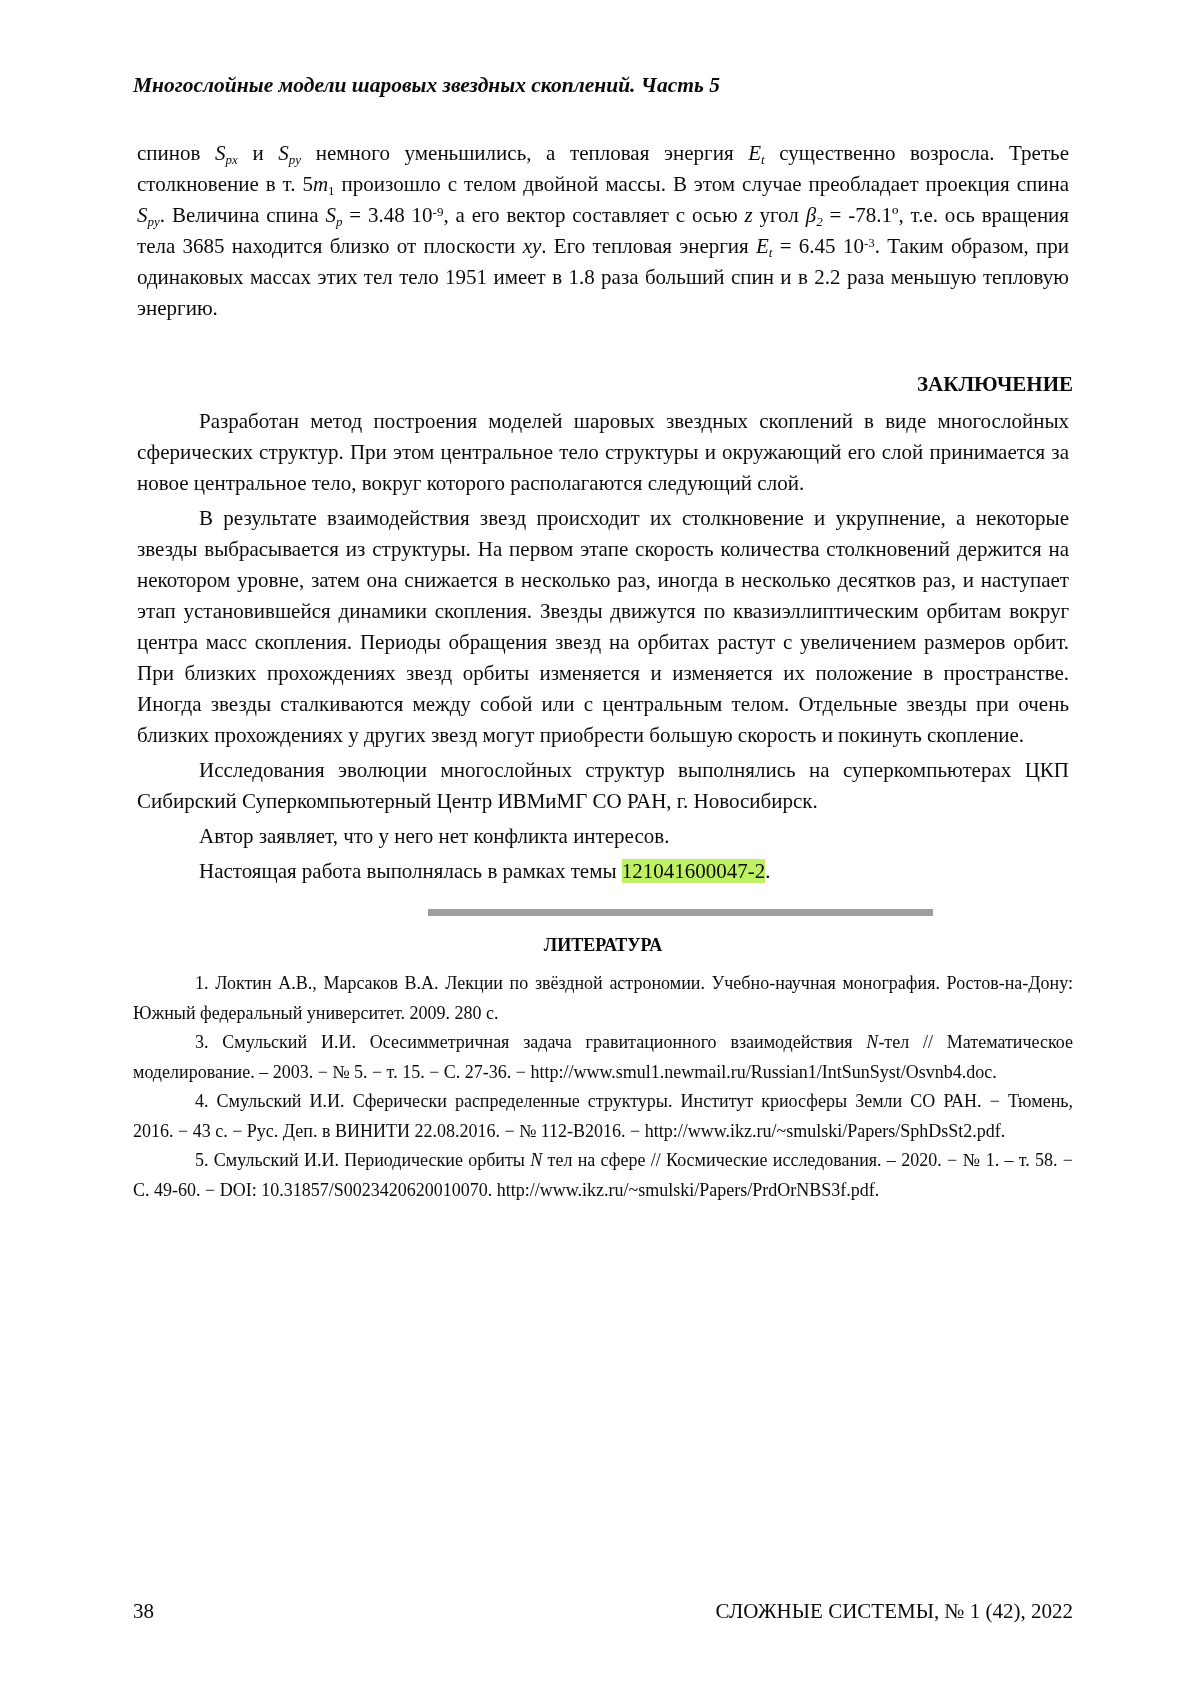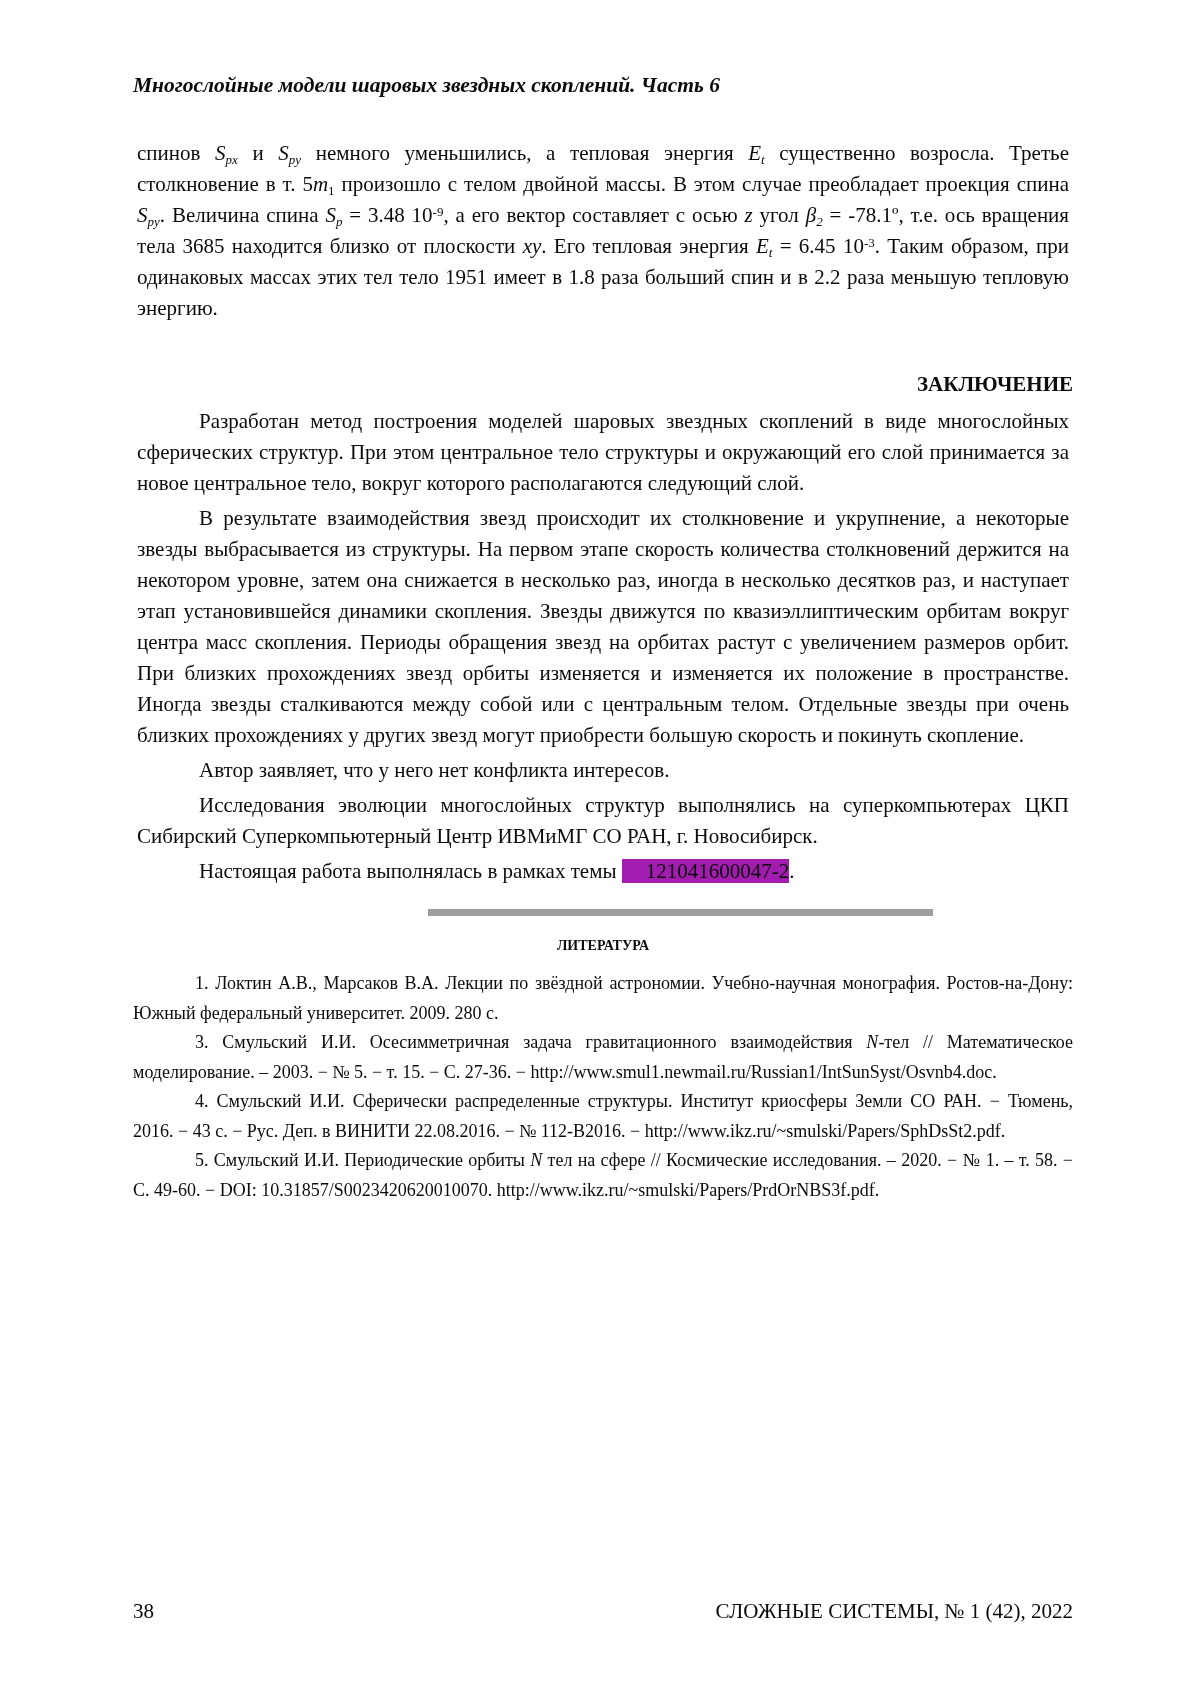--- a/index.html
+++ b/index.html
@@ -34,21 +34,21 @@
   .first-par { margin-top: 38px; }
   .indent { text-indent: 62px; }
   .sec-heading {
     font-size: 21px;
     line-height: 31px;
     font-weight: bold;
     text-align: right;
     margin: 45px 0 6px 0;
   }
   .lit-heading {
-    font-size: 14px;
+    font-size: 18px;
     line-height: 31px;
     font-weight: bold;
     text-align: center;
     margin: 14px 0 8px 0;
   }
   .divider {
     margin-top: 22px;
     margin-left: 295px;
     width: 505px;
     height: 7px;
@@ -67,41 +67,41 @@
     width: 940px;
     top: 1598px;
     font-size: 21px;
     line-height: 26px;
   }
   .footer .pageno { float: left; }
   .footer .journal { float: right; }
   i { font-style: italic; }
   sub { font-size: 0.62em; vertical-align: -0.28em; line-height: 0; }
   sup { font-size: 0.62em; vertical-align: 0.5em; line-height: 0; }
-  .hl { background: #a21caf; padding-left: 24px; }
+  .hl { background: #bef264; }
 </style>
 </head>
 <body>
 
 <div class="page">
   <div class="content">
 
-    <div class="running-head">Многослойные модели шаровых звездных скоплений. Часть 6</div>
+    <div class="running-head">Многослойные модели шаровых звездных скоплений. Часть 5</div>
 
     <p class="body-par first-par">спинов <i>S</i><sub><i>px</i></sub> и <i>S</i><sub><i>py</i></sub> немного уменьшились, а тепловая энергия <i>E</i><sub><i>t</i></sub> существенно возросла. Третье столкновение в т. 5<i>m</i><sub>1</sub> произошло с телом двойной массы. В этом случае преобладает проекция спина <i>S</i><sub><i>py</i></sub>. Величина спина <i>S</i><sub><i>p</i></sub> = 3.48 10<sup>-9</sup>, а его вектор составляет с осью <i>z</i> угол <i>β</i><sub><i>2</i></sub> = -78.1º, т.е. ось вращения тела 3685 находится близко от плоскости <i>xy</i>. Его тепловая энергия <i>E</i><sub><i>t</i></sub> = 6.45 10<sup>-3</sup>. Таким образом, при одинаковых массах этих тел тело 1951 имеет в 1.8 раза больший спин и в 2.2 раза меньшую тепловую энергию.</p>
 
     <div class="sec-heading">ЗАКЛЮЧЕНИЕ</div>
 
     <p class="body-par indent">Разработан метод построения моделей шаровых звездных скоплений в виде многослойных сферических структур. При этом центральное тело структуры и окружающий его слой принимается за новое центральное тело, вокруг которого располагаются следующий слой.</p>
 
     <p class="body-par indent">В результате взаимодействия звезд происходит их столкновение и укрупнение, а некоторые звезды выбрасывается из структуры. На первом этапе скорость количества столкновений держится на некотором уровне, затем она снижается в несколько раз, иногда в несколько десятков раз, и наступает этап установившейся динамики скопления. Звезды движутся по квазиэллиптическим орбитам вокруг центра масс скопления. Периоды обращения звезд на орбитах растут с увеличением размеров орбит. При близких прохождениях звезд орбиты изменяется и изменяется их положение в пространстве. Иногда звезды сталкиваются между собой или с центральным телом. Отдельные звезды при очень близких прохождениях у других звезд могут приобрести большую скорость и покинуть скопление.</p>
 
+    <p class="body-par indent">Исследования эволюции многослойных структур выполнялись на суперкомпьютерах ЦКП Сибирский Суперкомпьютерный Центр ИВМиМГ СО РАН, г. Новосибирск.</p>
+
     <p class="body-par indent">Автор заявляет, что у него нет конфликта интересов.</p>
-
-    <p class="body-par indent">Исследования эволюции многослойных структур выполнялись на суперкомпьютерах ЦКП Сибирский Суперкомпьютерный Центр ИВМиМГ СО РАН, г. Новосибирск.</p>
 
     <p class="body-par indent">Настоящая работа выполнялась в рамках темы <span class="hl">121041600047-2</span>.</p>
 
     <div class="divider"></div>
 
     <div class="lit-heading">ЛИТЕРАТУРА</div>
 
     <div id="references">
         <p class="ref-par">1. Локтин А.В., Марсаков В.А. Лекции по звёздной астрономии. Учебно-научная монография. Ростов-на-Дону: Южный федеральный университет. 2009. 280 с.</p>
         <p class="ref-par">3. Смульский И.И. Осесимметричная задача гравитационного взаимодействия <i>N</i>-тел // Математическое моделирование. – 2003. − № 5. − т. 15. − С. 27-36. − http://www.smul1.newmail.ru/Russian1/IntSunSyst/Osvnb4.doc.</p>

